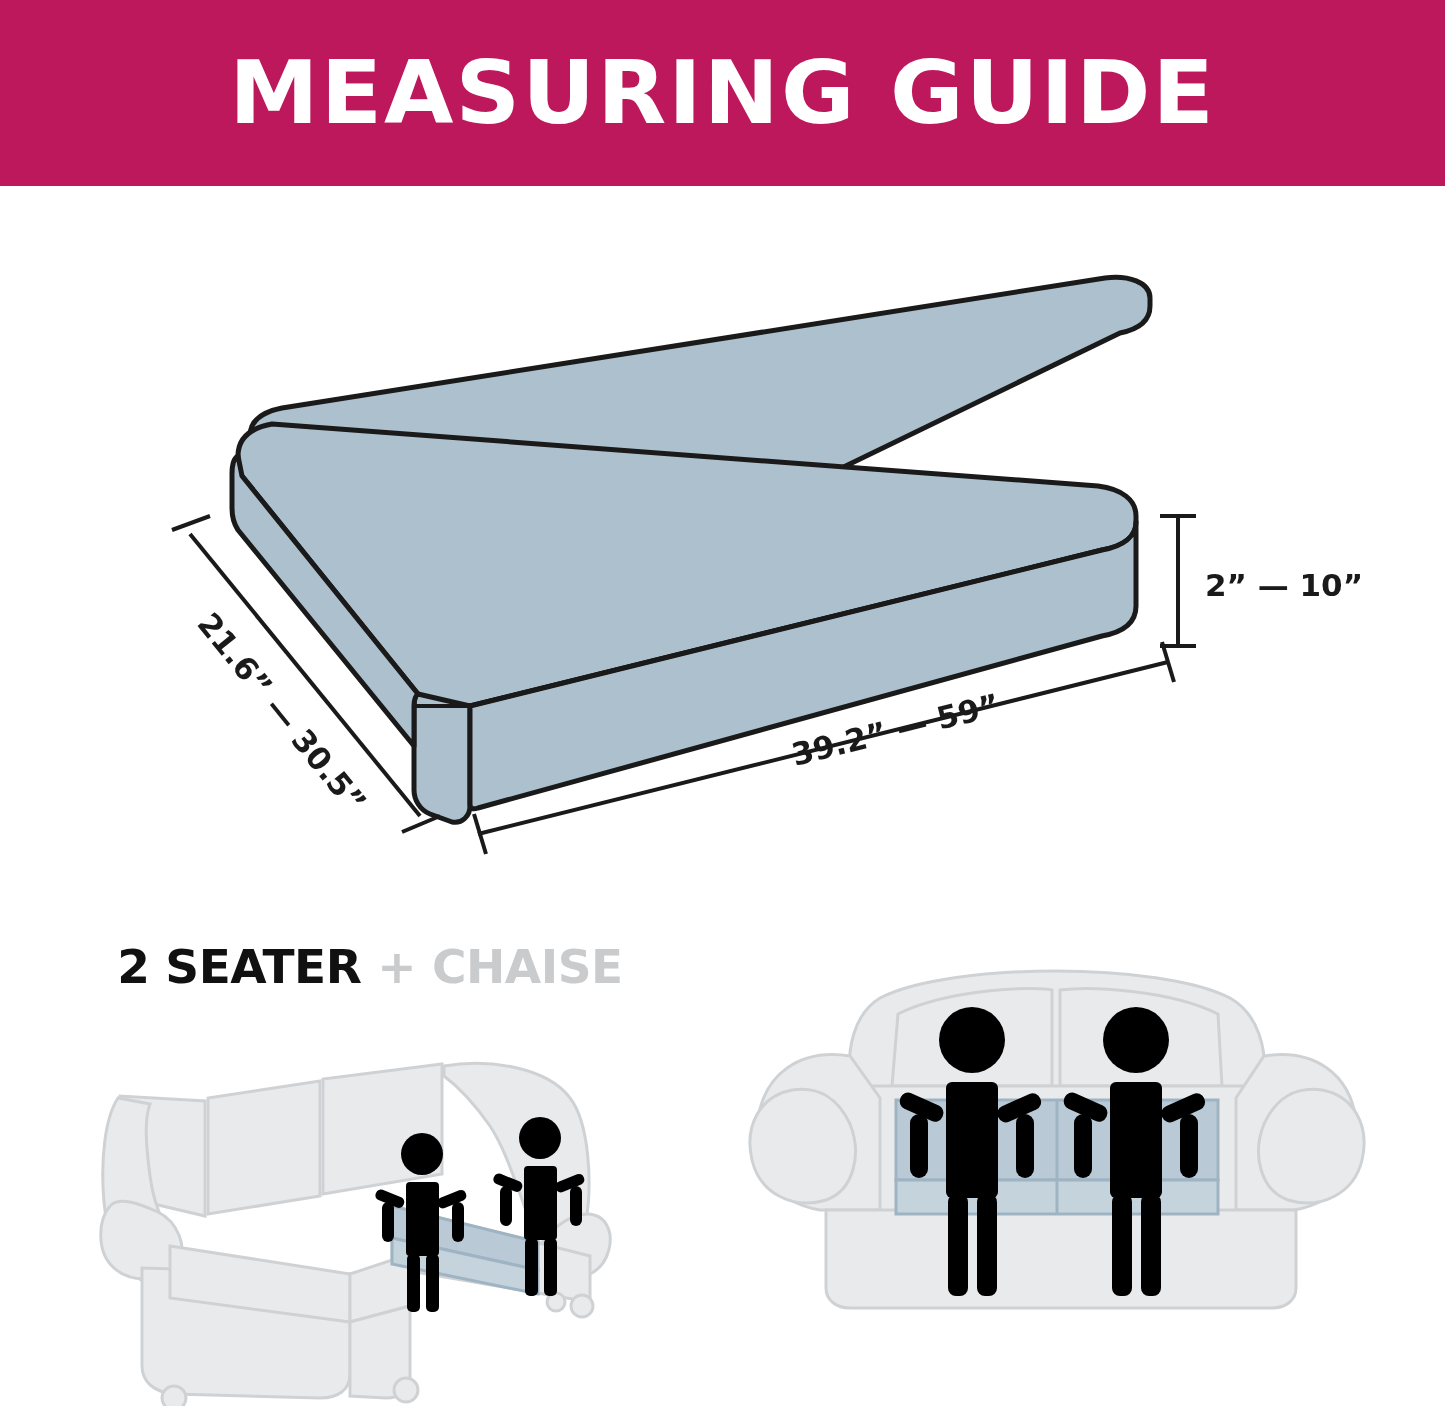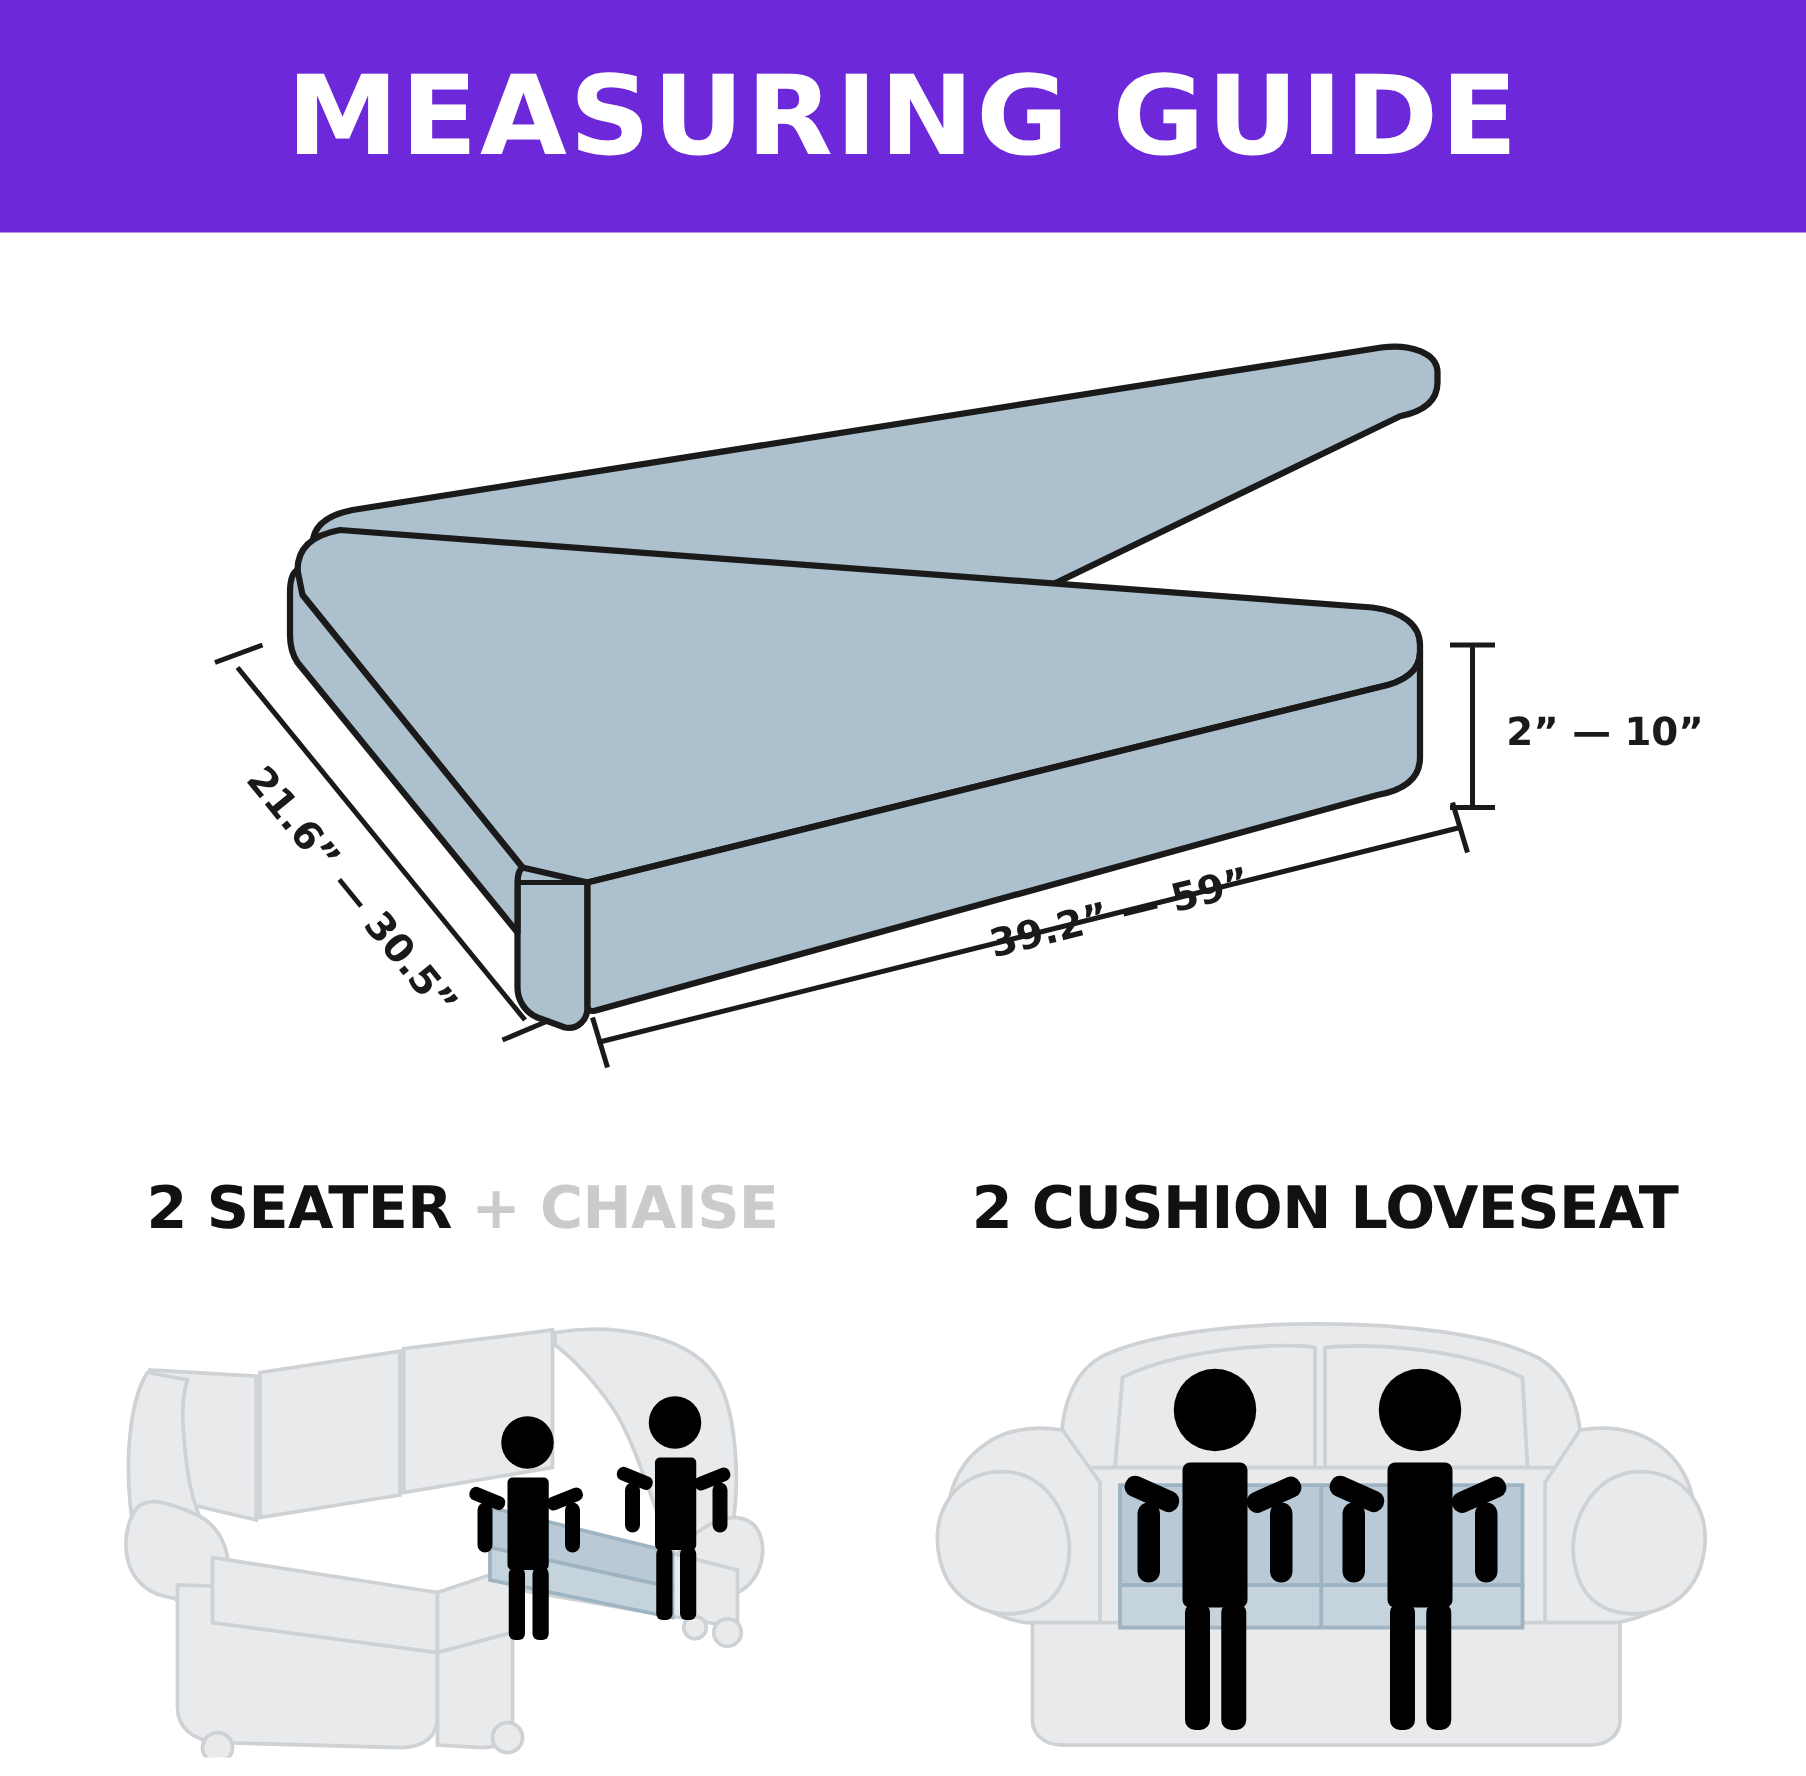--- a/index.html
+++ b/index.html
@@ -15,21 +15,21 @@
     position: relative;
   }
 
   
   .header-bar {
     position: absolute;
     left: 0;
     top: 0;
     width: 1445px;
     height: 186px;
-    background: #6d28d9;
+    background: #be185d;
     display: flex;
     align-items: center;
     justify-content: center;
   }
   .header-title {
     color: #ffffff;
     font-size: 88px;
     font-weight: bold;
     letter-spacing: 2px;
     font-family: "DejaVu Sans", sans-serif;
@@ -245,23 +245,20 @@
             <rect x="500" y="180" width="12" height="40" rx="6"></rect>
             <rect x="455" y="232" width="13" height="58" rx="5"></rect>
             <rect x="474" y="232" width="13" height="58" rx="5"></rect>
           </g>
         </g>
       </svg>
     </div>
   </div>
 
   <div class="panel panel-right">
-    <div class="panel-title">
-      <span>2 CUSHION LOVESEAT</span>
-    </div>
     <div class="panel-figure">
       <svg width="660" height="400" viewBox="0 0 660 400" xmlns="http://www.w3.org/2000/svg">
         <g stroke="#cfd2d5" stroke-width="3" fill="#e9eaec">
 
           <path d="M 150 80 C 220 44, 430 44, 500 80
                    C 528 96, 538 130, 534 170
                    L 120 170 C 116 130, 124 96, 150 80 Z"></path>
 
           <path d="M 168 96 C 220 70, 310 68, 322 72 L 322 168 L 162 168 Z"></path>
           <path d="M 330 72 C 360 68, 440 72, 488 96 L 492 168 L 330 168 Z"></path>

